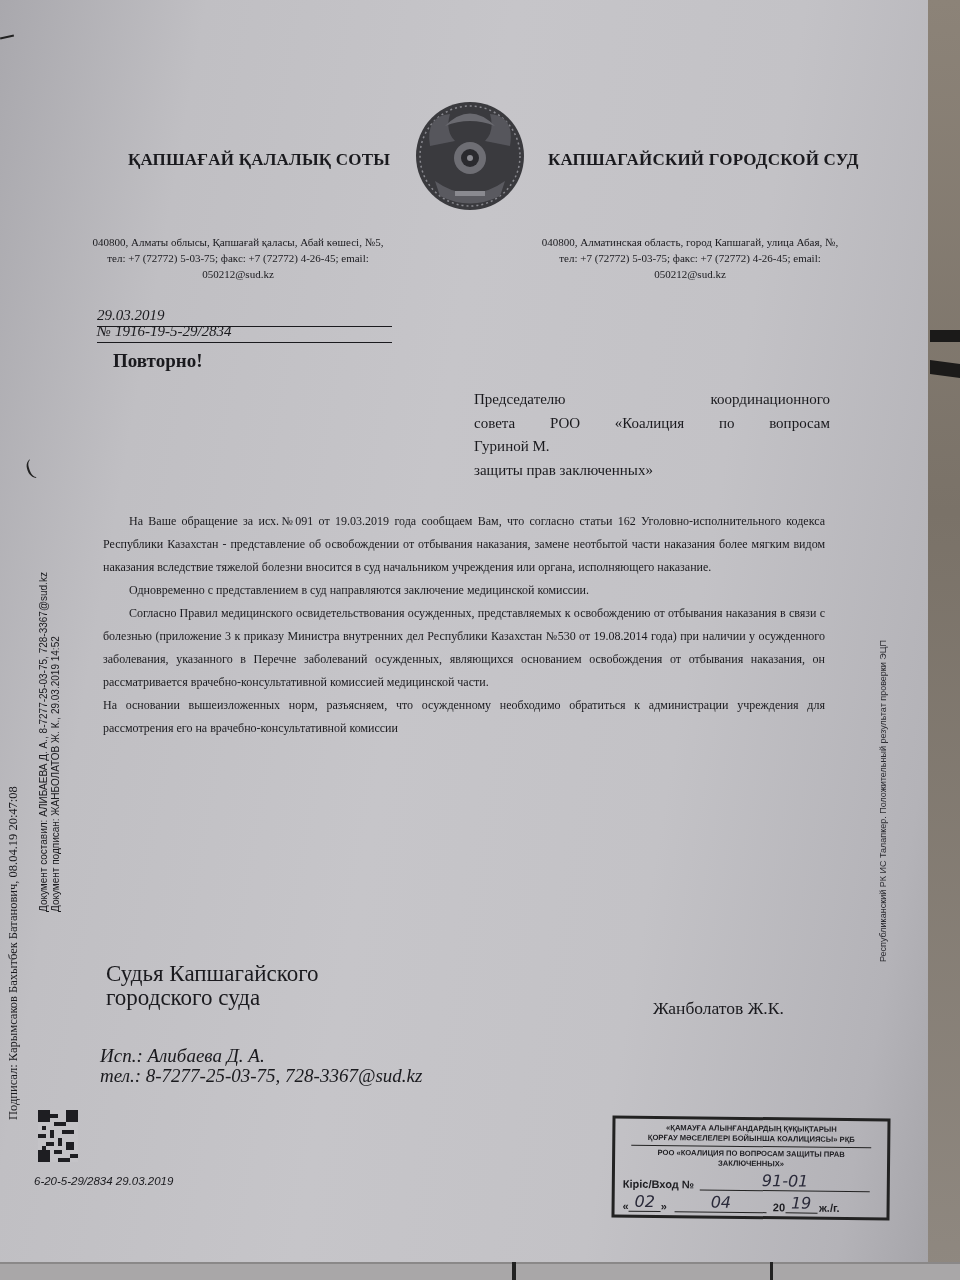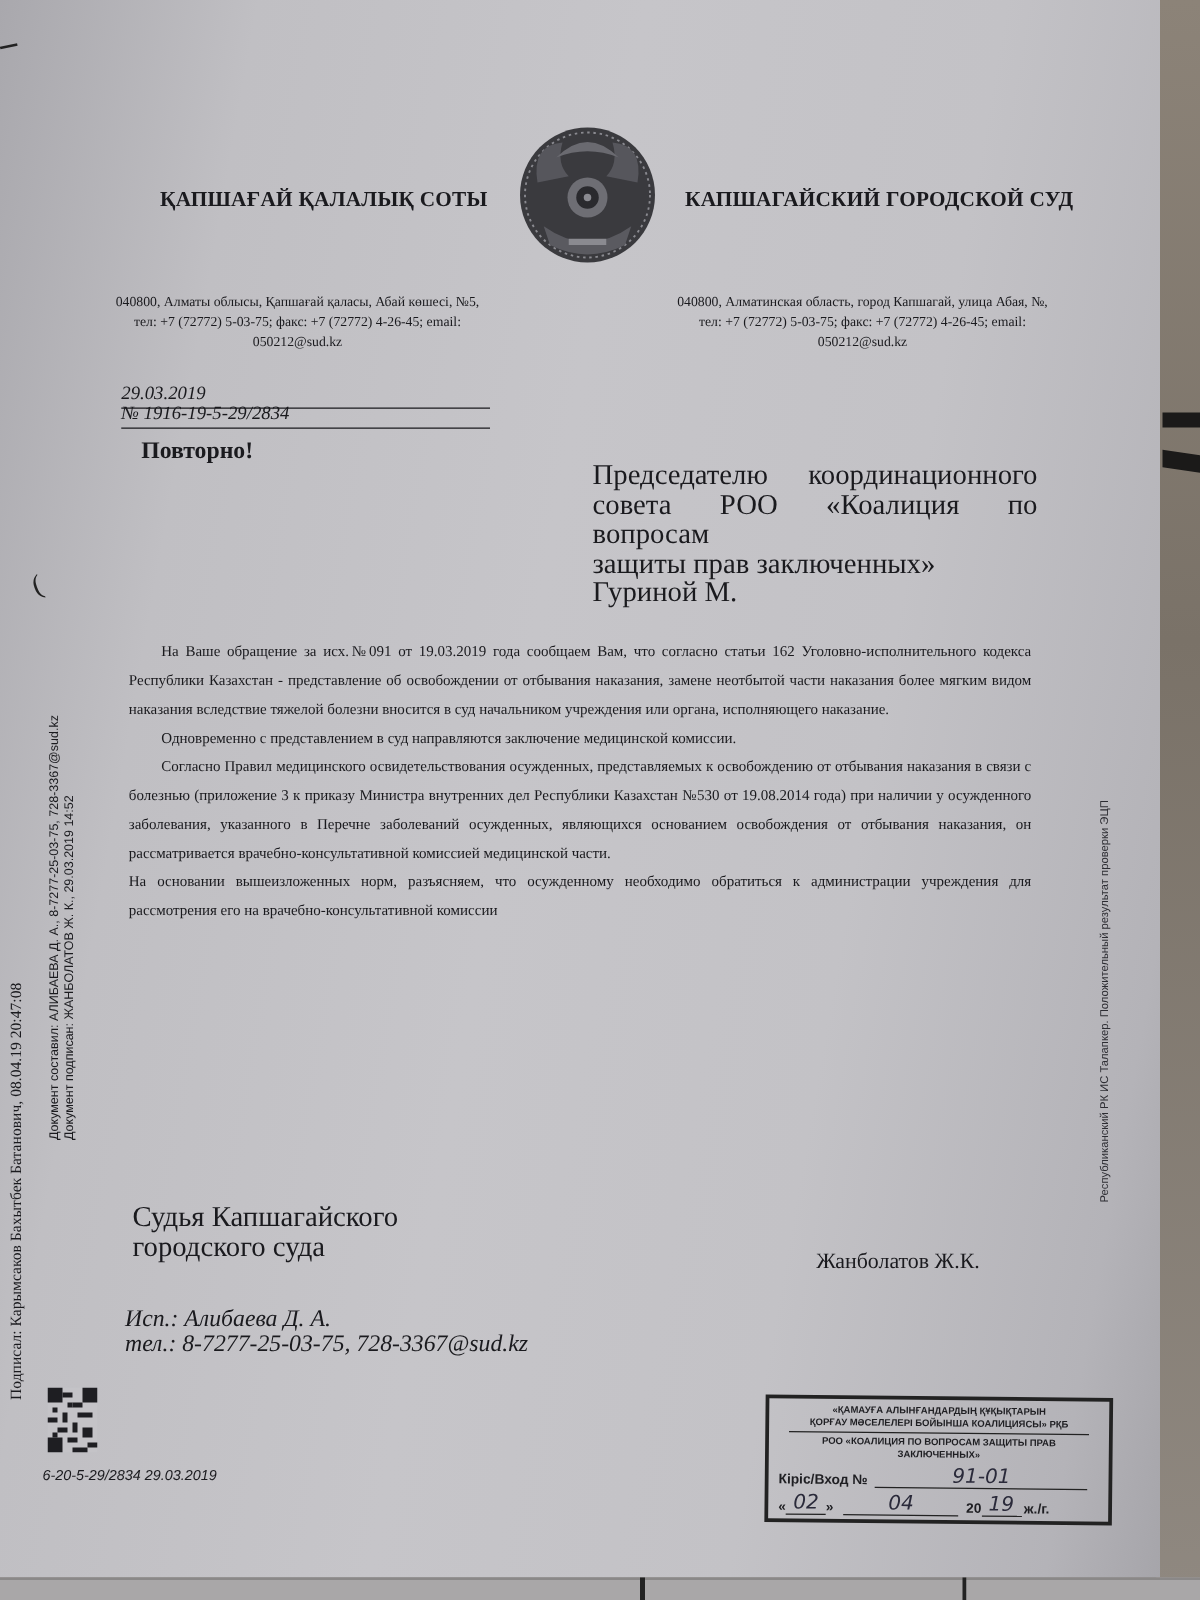--- a/index.html
+++ b/index.html
@@ -47,21 +47,21 @@
 
   .reg-line {
     left:97px; width:295px; border-bottom:1.5px solid #1a1a1e;
     font-style:italic; font-size:15px; height:22px; line-height:22px;
   }
   .reg-date { top:304px; }
   .reg-num { top:320px; }
   .repeat { left:113px; top:350px; font-weight:bold; font-size:19px; }
 
   .addressee {
-    left:474px; top:368px; width:356px; font-size:23px; line-height:23.5px;
+    left:474px; top:388px; width:356px; font-size:15px; line-height:23.5px;
   }
   .addressee .just { text-align:justify; text-align-last:justify; }
 
   .body {
     left:103px; top:510px; width:722px;
     font-size:12px; line-height:23px; text-align:justify;
   }
   .body p { margin:0; }
   .ind { text-indent:26px; }
 
@@ -141,22 +141,22 @@
   <div class="abs addr addr-kz">040800, Алматы облысы, Қапшағай қаласы, Абай көшесі, №5, тел: +7 (72772) 5-03-75; факс: +7 (72772) 4-26-45; email: 050212@sud.kz</div>
   <div class="abs addr addr-ru">040800, Алматинская область, город Капшагай, улица Абая, №, тел: +7 (72772) 5-03-75; факс: +7 (72772) 4-26-45; email: 050212@sud.kz</div>
 
   <div class="abs reg-line reg-date">29.03.2019</div>
   <div class="abs reg-line reg-num">№ 1916-19-5-29/2834</div>
   <div class="abs repeat">Повторно!</div>
 
   <div class="abs addressee">
     <div class="just">Председателю координационного</div>
     <div class="just">совета РОО «Коалиция по вопросам</div>
+    <div>Гуриной М.</div>
     <div>защиты прав заключенных»</div>
-    <div>Гуриной М.</div>
   </div>
 
   <div class="abs body">
     <p class="ind">На Ваше обращение за исх.№091 от 19.03.2019 года сообщаем Вам, что согласно статьи 162 Уголовно-исполнительного кодекса Республики Казахстан - представление об освобождении от отбывания наказания, замене неотбытой части наказания более мягким видом наказания вследствие тяжелой болезни вносится в суд начальником учреждения или органа, исполняющего наказание.</p>
     <p class="ind">Одновременно с представлением в суд направляются заключение медицинской комиссии.</p>
     <p class="ind">Согласно Правил медицинского освидетельствования осужденных, представляемых к освобождению от отбывания наказания в связи с болезнью (приложение 3 к приказу Министра внутренних дел Республики Казахстан №530 от 19.08.2014 года) при наличии у осужденного заболевания, указанного в Перечне заболеваний осужденных, являющихся основанием освобождения от отбывания наказания, он рассматривается врачебно-консультативной комиссией медицинской части.</p>
     <p>На основании вышеизложенных норм, разъясняем, что осужденному необходимо обратиться к администрации учреждения для рассмотрения его на врачебно-консультативной комиссии</p>
   </div>
 
   <div class="abs sig-title">

